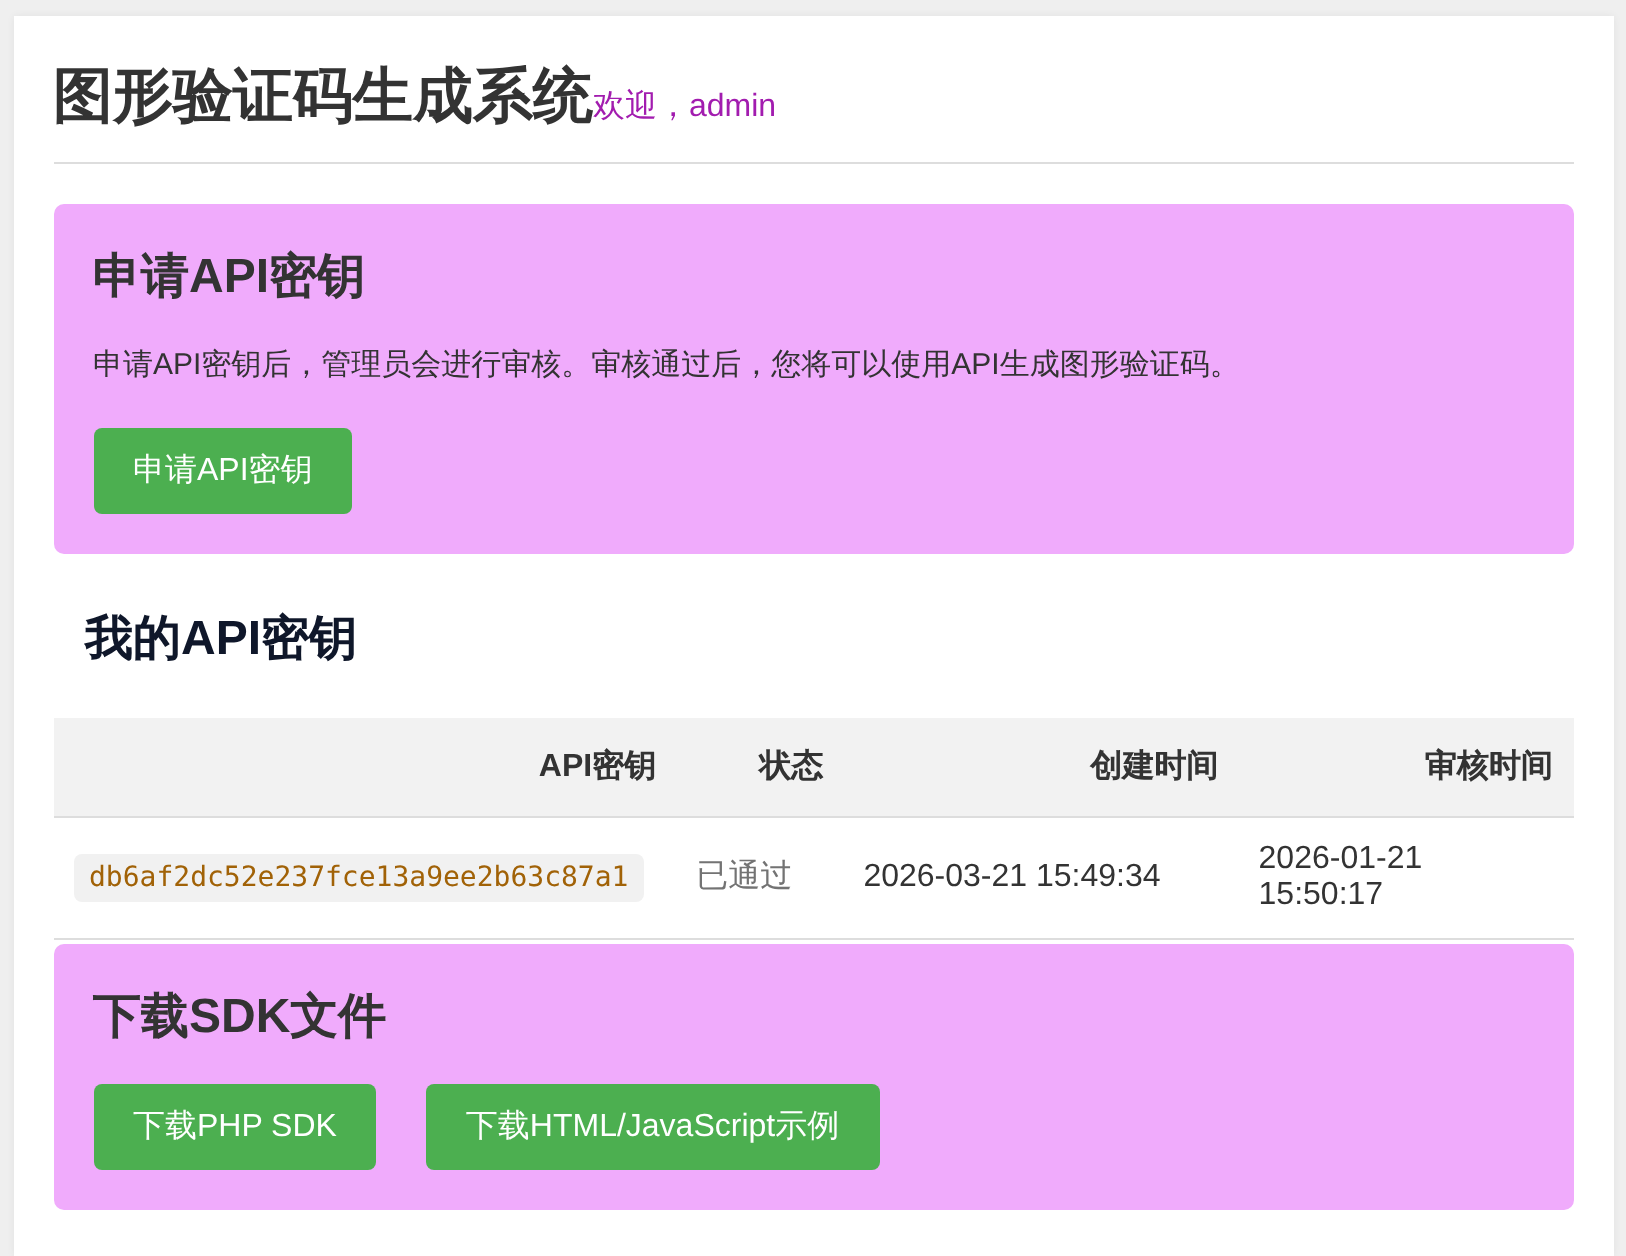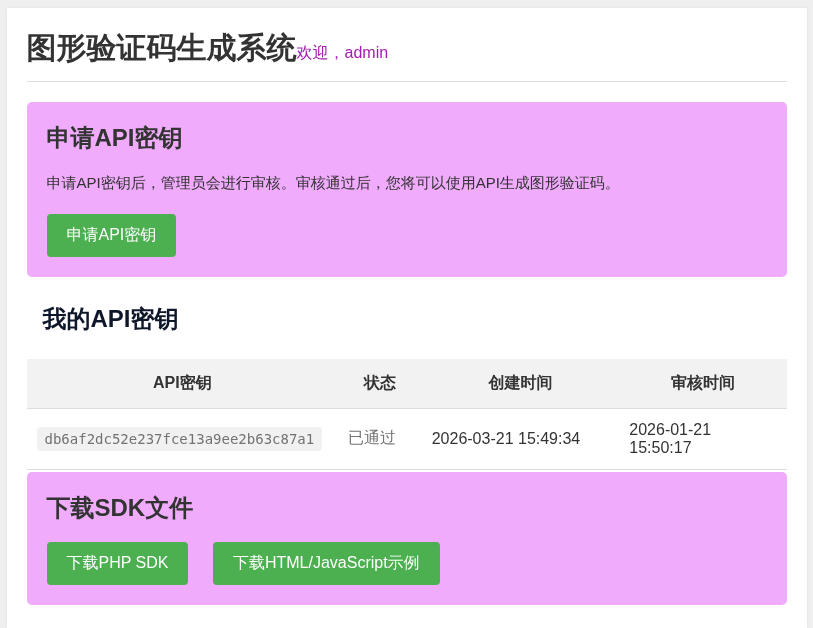--- a/index.html
+++ b/index.html
@@ -78,42 +78,42 @@
   
   table.keys-table {
     width: 100%;
     border-collapse: collapse;
     table-layout: fixed;
     margin-bottom: 2px;
     font-size: 16px;
   }
   table.keys-table th {
     background: #f2f2f2;
-    text-align: center;
+    text-align: right;
     font-weight: bold;
     padding: 14px 10px;
     border-bottom: 1px solid #ddd;
     color: #333;
   }
   table.keys-table td {
     padding: 12px 10px;
     border-bottom: 1px solid #ddd;
     color: #333;
   }
   .col-key { width: 41%; }
   .col-status { width: 11%; }
   .col-created { width: 26%; }
   .col-reviewed { width: 22%; }
   code.api-key {
     font-family: "DejaVu Sans Mono", "Liberation Mono", monospace;
     font-size: 14px;
     background: #f1f1f1;
     padding: 4px 8px;
     border-radius: 4px;
-    color: #737373;
+    color: #a16207;
     white-space: nowrap;
   }
   .status-approved {
     color: #737373;
   }
   .sdk-card { margin-top: 0; }
 </style>
 </head>
 <body>
 

